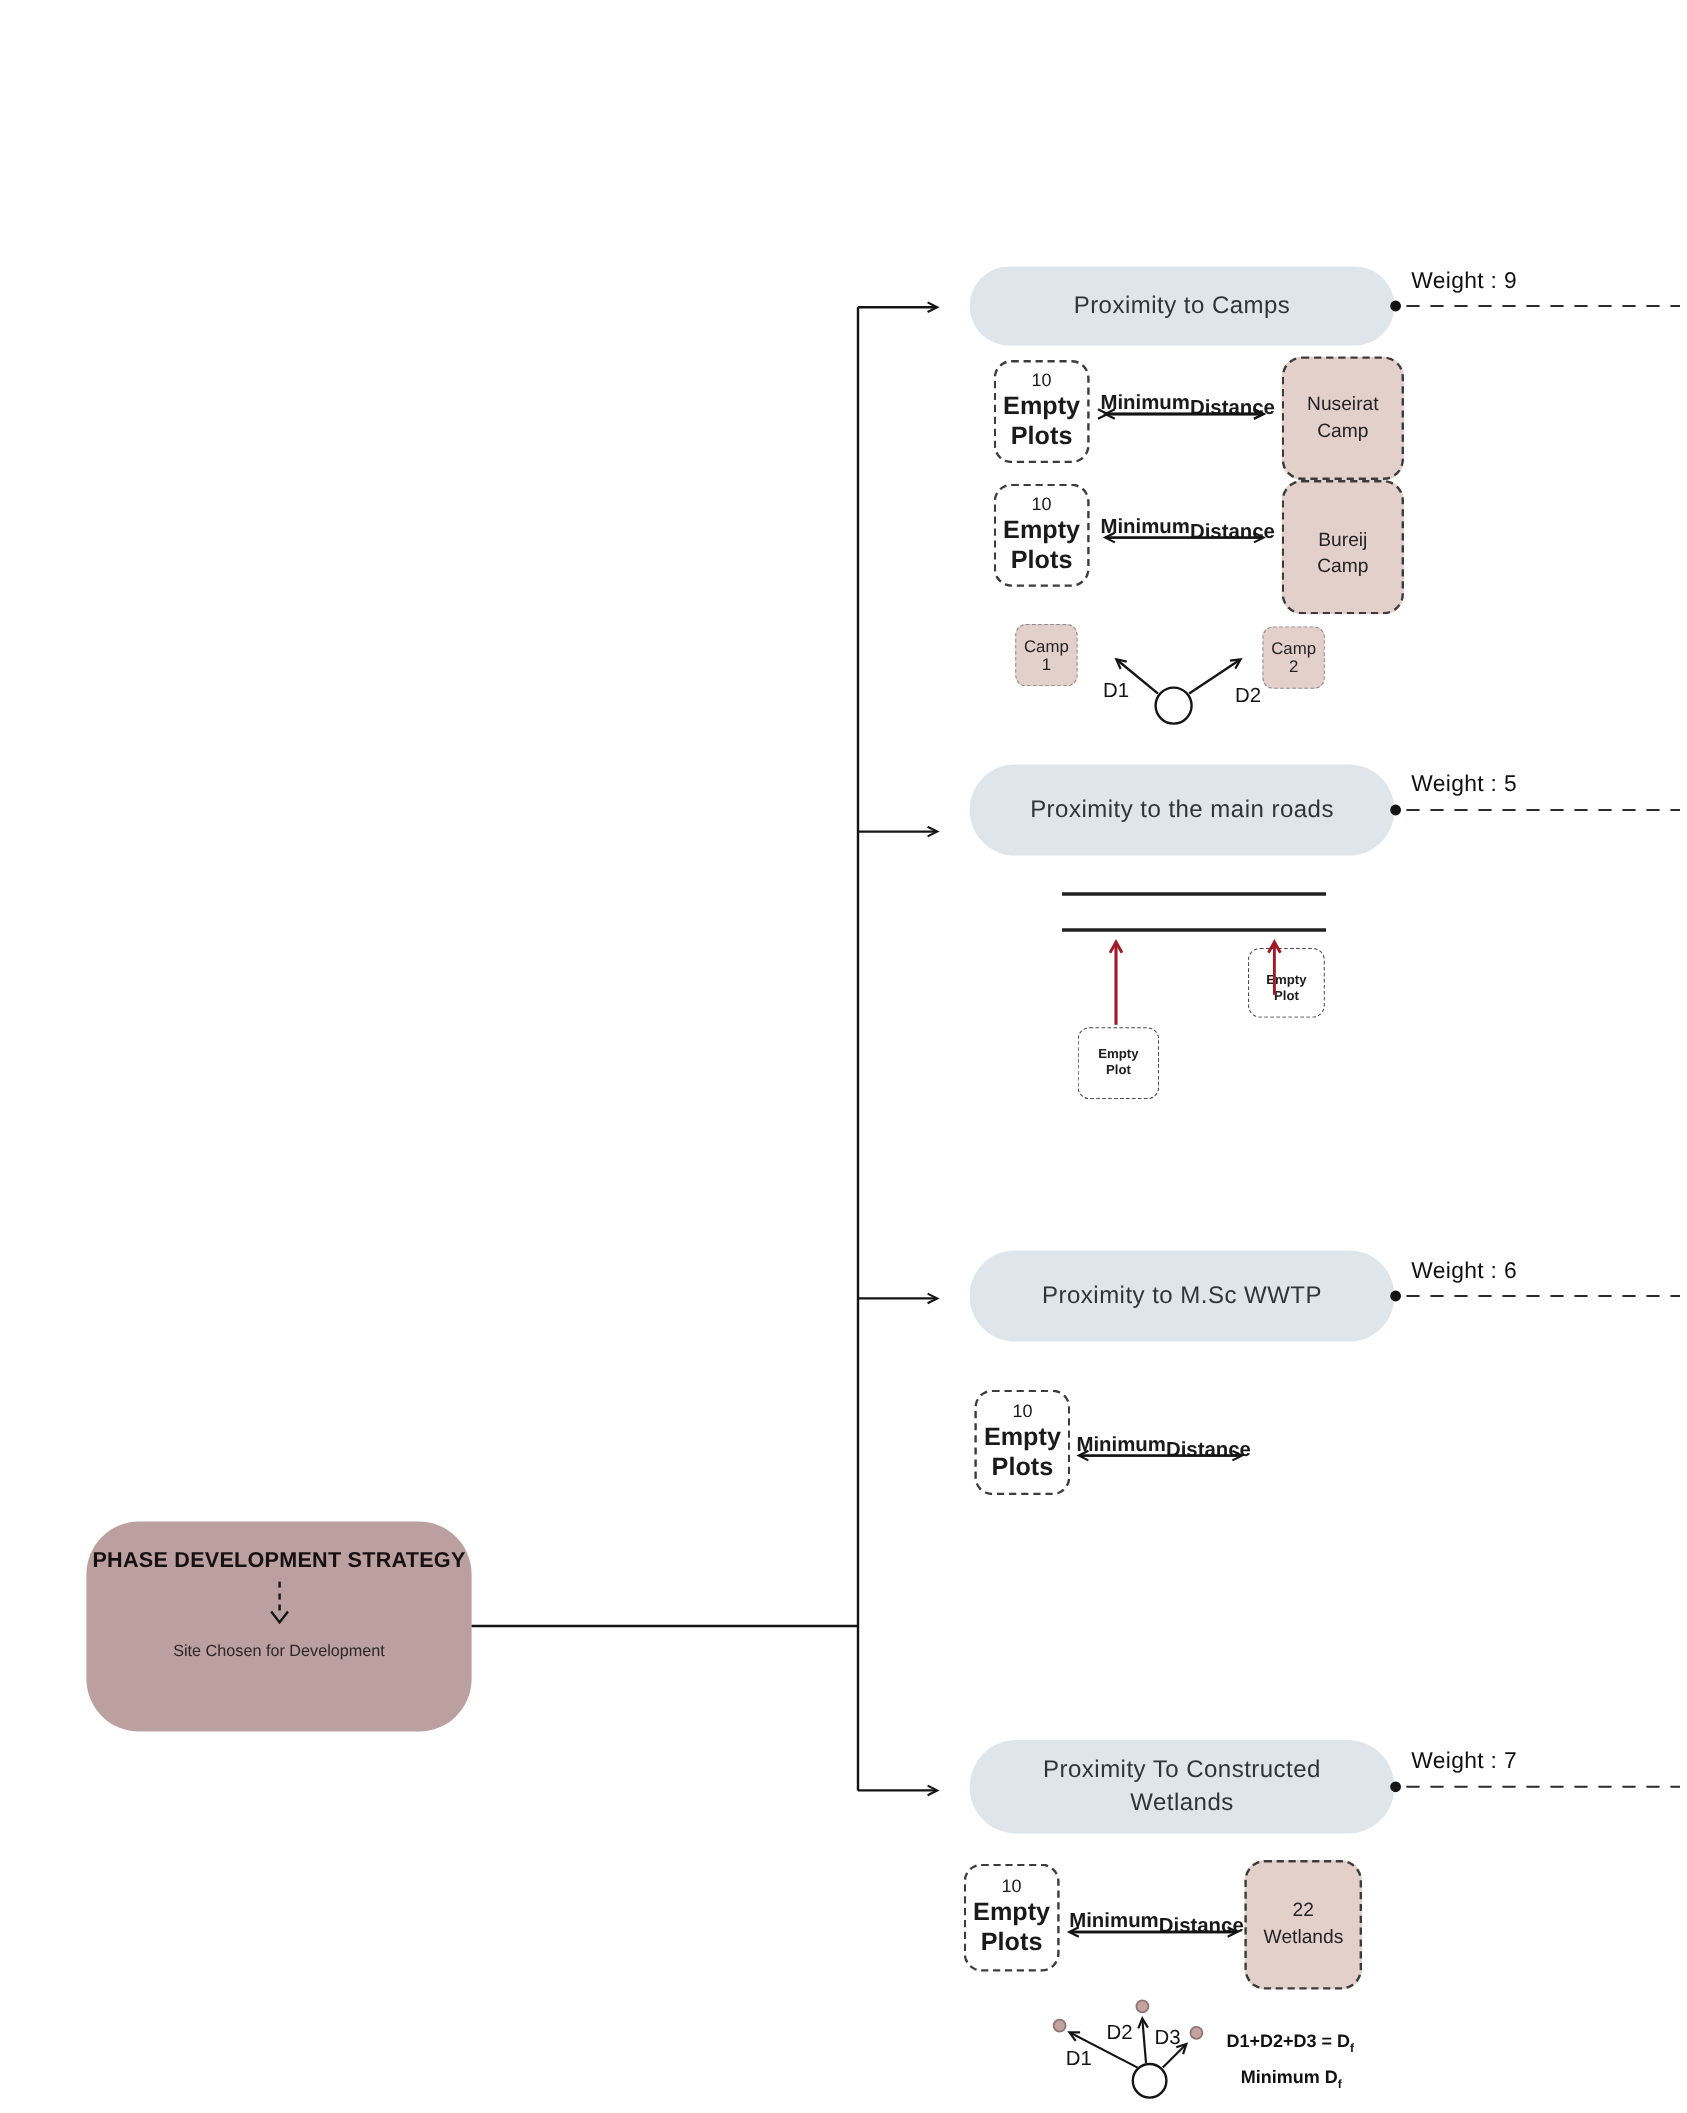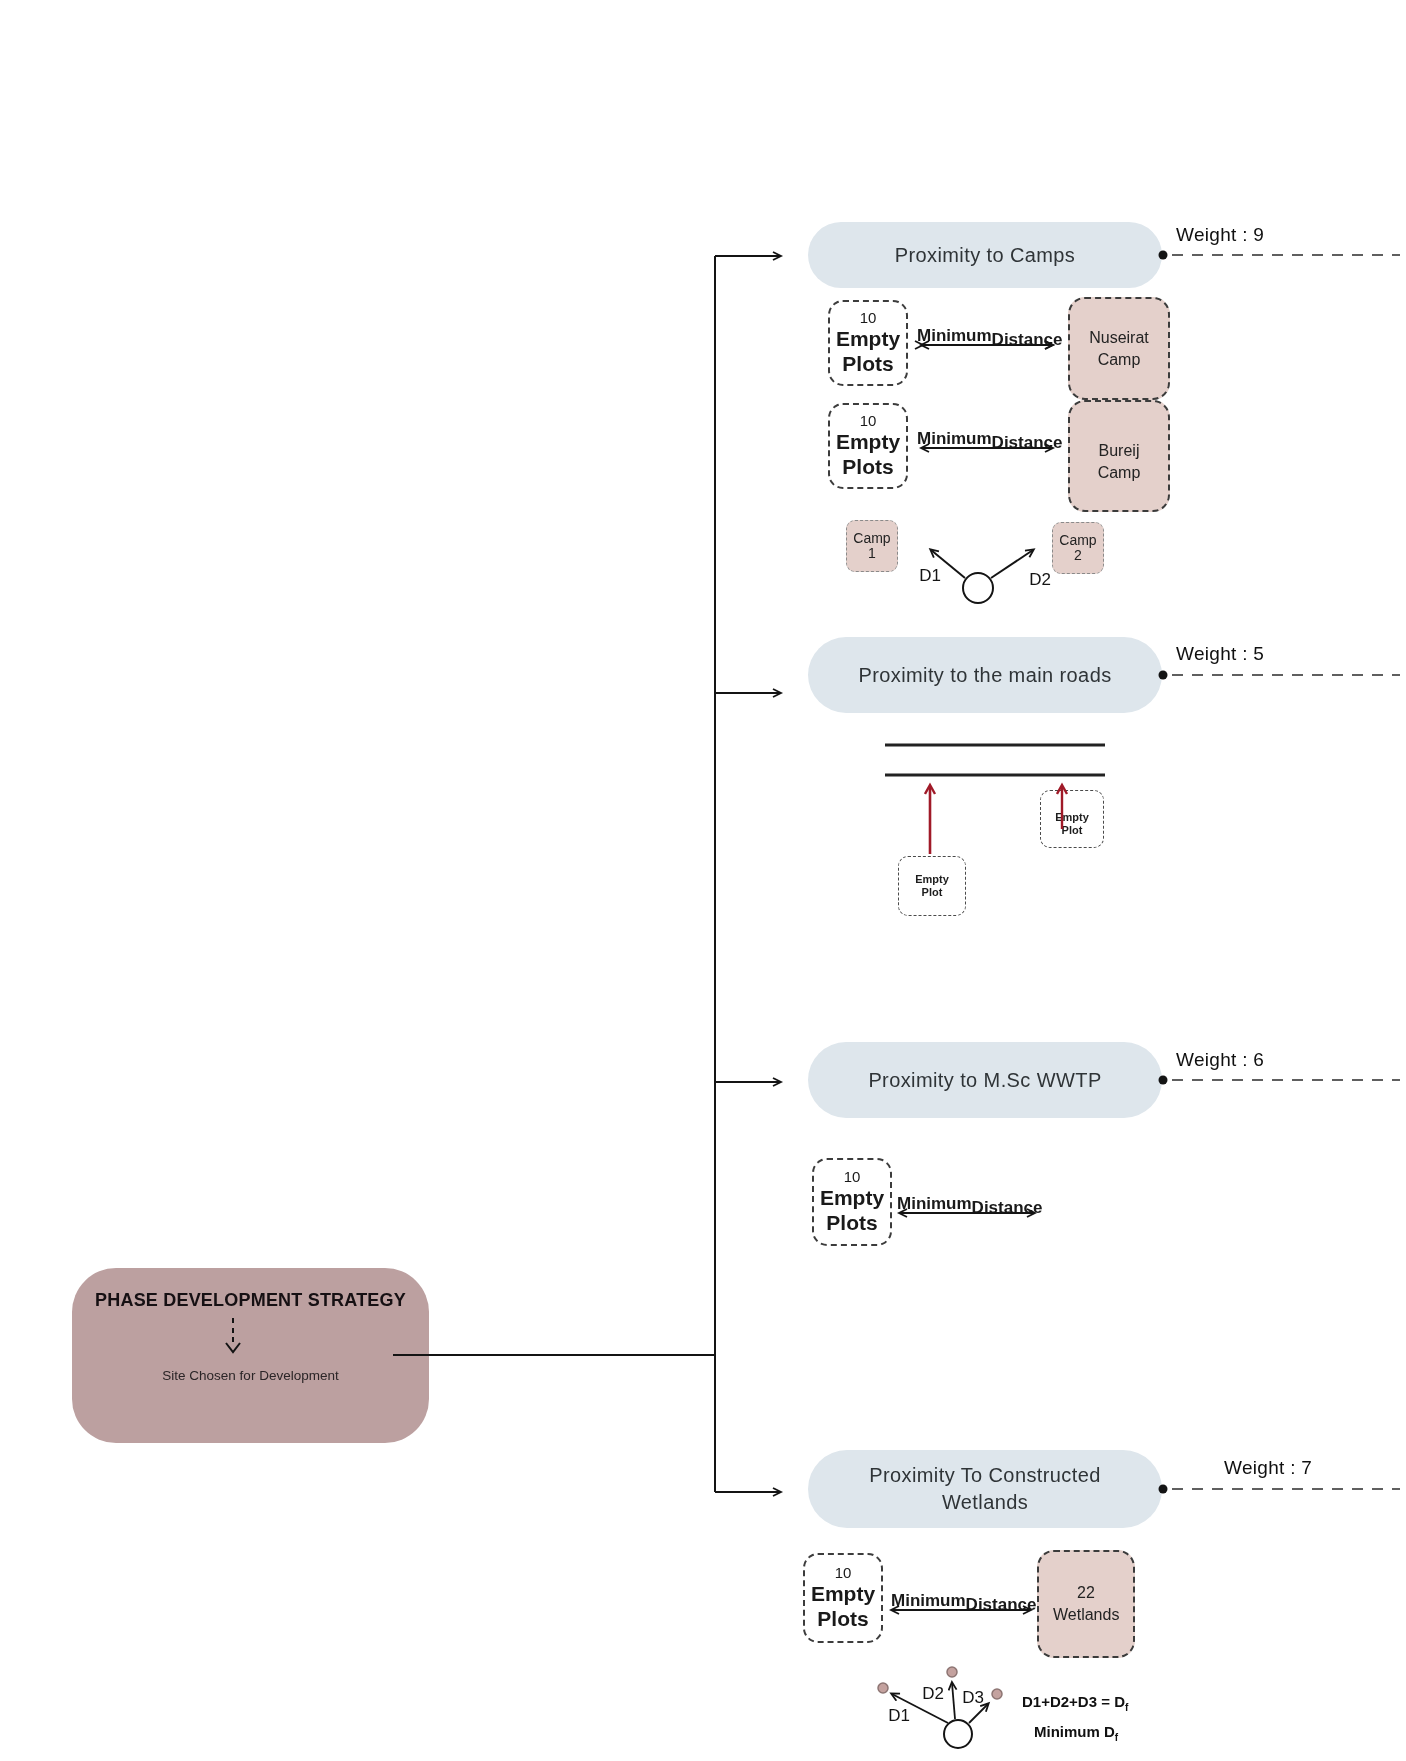--- a/index.html
+++ b/index.html
@@ -52,42 +52,42 @@
   }
   .root-title{position:absolute;left:0;right:0;top:22px;font-size:18px;font-weight:700;color:#161013;letter-spacing:.2px;}
   .root-sub{position:absolute;left:0;right:0;top:100px;font-size:13.5px;color:#2b2527;}
   svg.overlay{position:absolute;left:0;top:0;z-index:2;pointer-events:none;}
 </style>
 </head>
 <body>
 
 <div class="canvas">
 
-  <div class="abs rootbox" style="left:72px;top:1268px;width:321px;height:175px;padding-left:36px;">
+  <div class="abs rootbox" style="left:72px;top:1268px;width:321px;height:175px;">
     <div class="root-title">PHASE DEVELOPMENT STRATEGY</div>
     <div class="root-sub">Site Chosen for Development</div>
   </div>
 
   <div class="abs pill" style="left:808px;top:222px;width:354px;height:66px;">
     <span class="pill-txt">Proximity to Camps</span>
   </div>
   <div class="abs pill" style="left:808px;top:637px;width:354px;height:76px;">
     <span class="pill-txt">Proximity to the main roads</span>
   </div>
   <div class="abs pill" style="left:808px;top:1042px;width:354px;height:76px;">
     <span class="pill-txt">Proximity to M.Sc WWTP</span>
   </div>
   <div class="abs pill" style="left:808px;top:1450px;width:354px;height:78px;">
     <span class="pill-txt">Proximity To Constructed Wetlands</span>
   </div>
 
   <div class="abs weight" style="left:1176px;top:224px;width:180px;">Weight : 9</div>
   <div class="abs weight" style="left:1176px;top:643px;width:180px;">Weight : 5</div>
   <div class="abs weight" style="left:1176px;top:1049px;width:180px;">Weight : 6</div>
-  <div class="abs weight" style="left:1224px;top:1457px;width:180px;">Weight : 7</div>
+  <div class="abs weight" style="left:1176px;top:1457px;width:180px;">Weight : 7</div>
 
   <div class="abs plotbox" style="left:828px;top:300px;width:76px;height:82px;">
     <span class="count">10</span>
     <span class="lbl">Empty Plots</span>
   </div>
   <div class="abs distgroup" style="left:917px;top:321px;width:140px;">
     <span class="top">Minimum</span>
     <span class="bot">Distance</span>
   </div>
   <div class="abs target" style="left:1068px;top:297px;width:94px;height:95px;">

